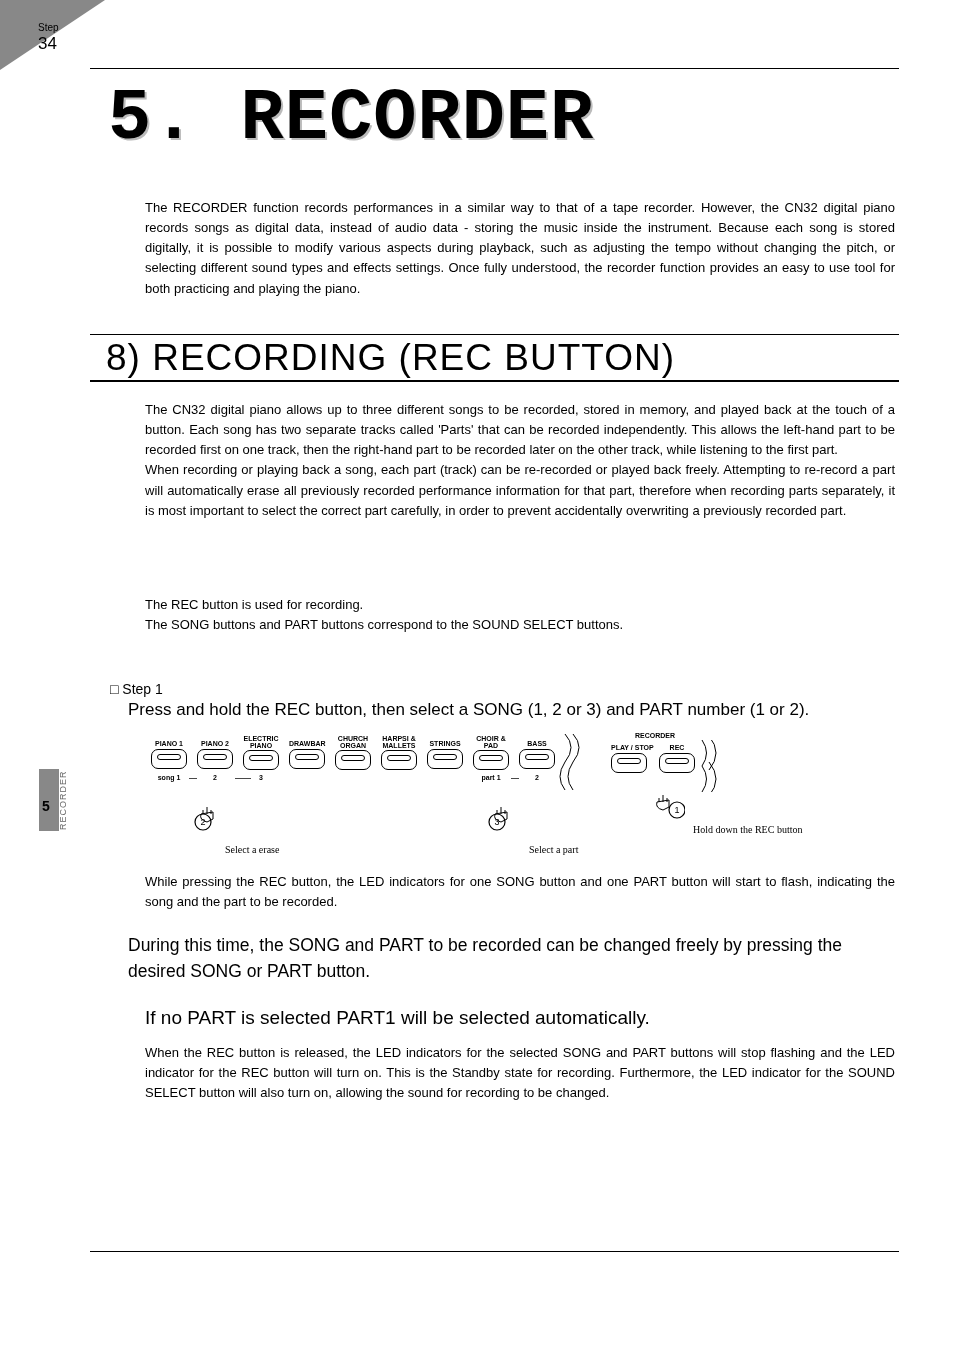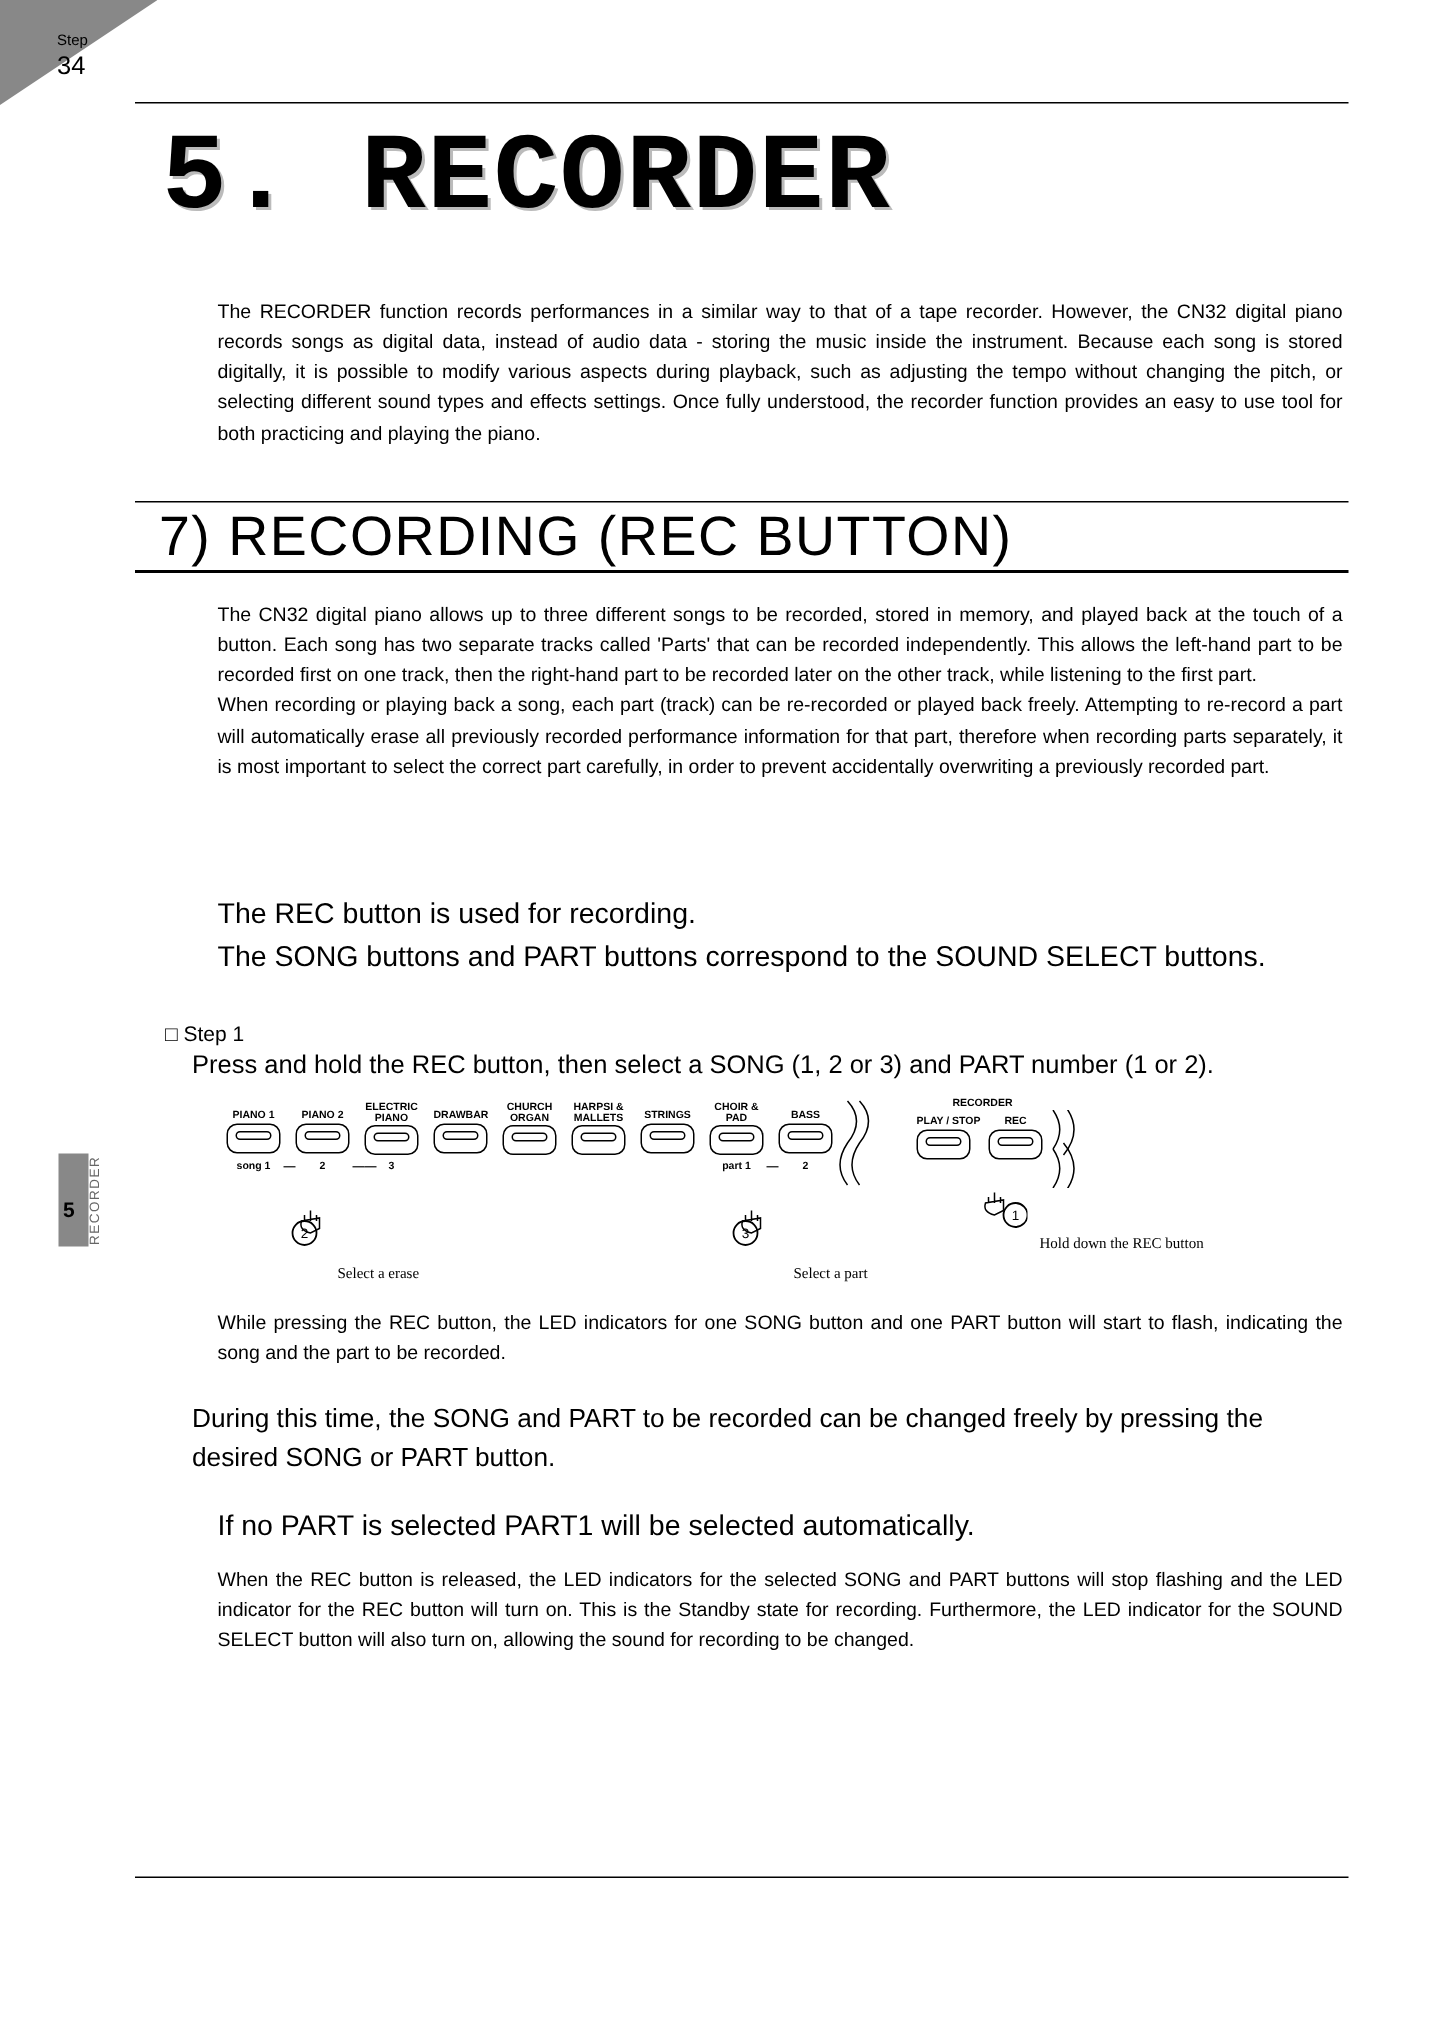--- a/index.html
+++ b/index.html
@@ -69,21 +69,21 @@
       top: 400px; left: 145px;
       width: 750px;
       font-size: 13px;
       line-height: 1.55;
       text-align: justify;
     }
     .body-para-2 {
       position: absolute;
       top: 595px; left: 145px;
       width: 750px;
-      font-size: 19px;
+      font-size: 13px;
       line-height: 1.55;
     }
     .step-marker {
       position: absolute;
       top: 681px; left: 110px;
       font-size: 14px;
     }
     .step-instruction {
       position: absolute;
       top: 700px; left: 128px;
@@ -213,21 +213,21 @@
 <div class="top-rule"></div>
 
 <div class="side-tab"></div>
 <div class="side-chapter">5</div>
 <div class="side-label">RECORDER</div>
 
 <h1 class="chapter-title">5. RECORDER</h1>
 
 <p class="intro-text">The RECORDER function records performances in a similar way to that of a tape recorder. However, the CN32 digital piano records songs as digital data, instead of audio data - storing the music inside the instrument. Because each song is stored digitally, it is possible to modify various aspects during playback, such as adjusting the tempo without changing the pitch, or selecting different sound types and effects settings. Once fully understood, the recorder function provides an easy to use tool for both practicing and playing the piano.</p>
 
-<h2 class="section-title">7) RECORDING (REC BUTTON)</h2>
+<h2 class="section-title">8) RECORDING (REC BUTTON)</h2>
 
 <p class="body-para-1" style="white-space:pre-line">The CN32 digital piano allows up to three different songs to be recorded, stored in memory, and played back at the touch of a button.  Each song has two separate tracks called 'Parts' that can be recorded independently.  This allows the left-hand part to be recorded first on one track, then the right-hand part to be recorded later on the other track, while listening to the first part.
 When recording or playing back a song, each part (track) can be re-recorded or played back freely.  Attempting to re-record a part will automatically erase all previously recorded performance information for that part, therefore when recording parts separately, it is most important to select the correct part carefully, in order to prevent accidentally overwriting a previously recorded part.</p>
 
 <p class="body-para-2" style="white-space:pre-line">The REC button is used for recording.
 The SONG buttons and PART buttons correspond to the SOUND SELECT buttons.</p>
 
 <div class="step-marker">□ Step 1</div>
 <div class="step-instruction">Press and hold the REC button, then select a SONG (1, 2 or 3) and PART number (1 or 2).</div>
 

